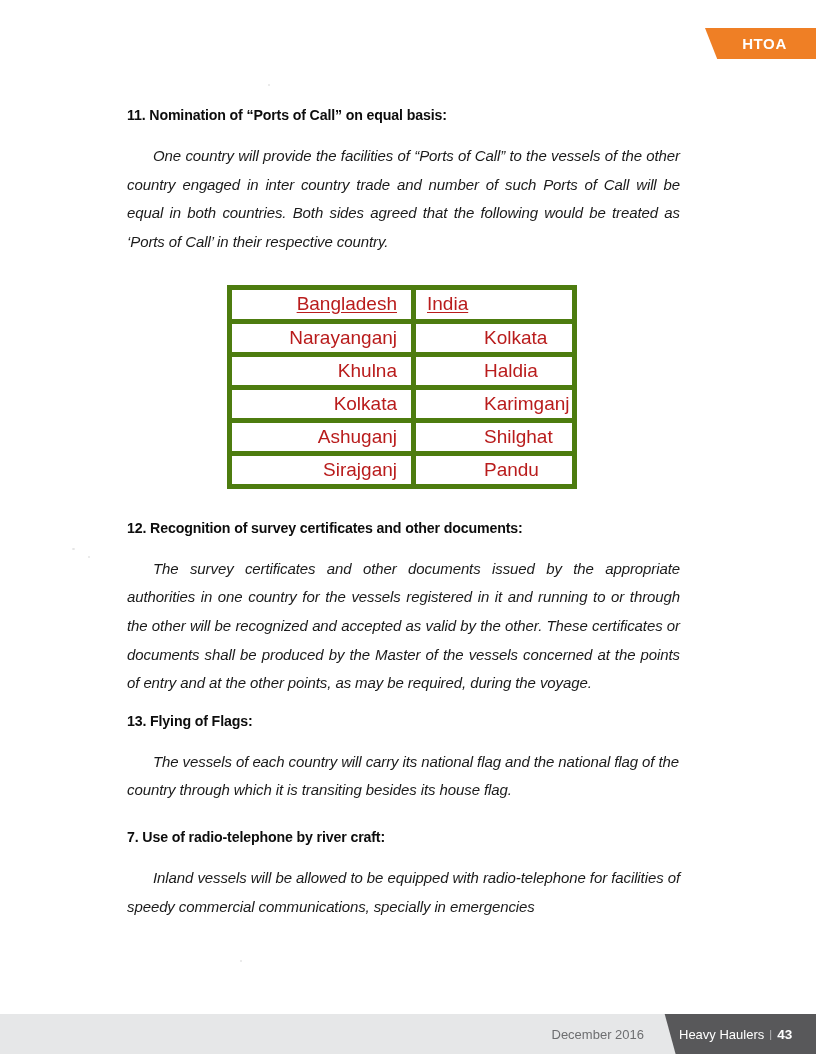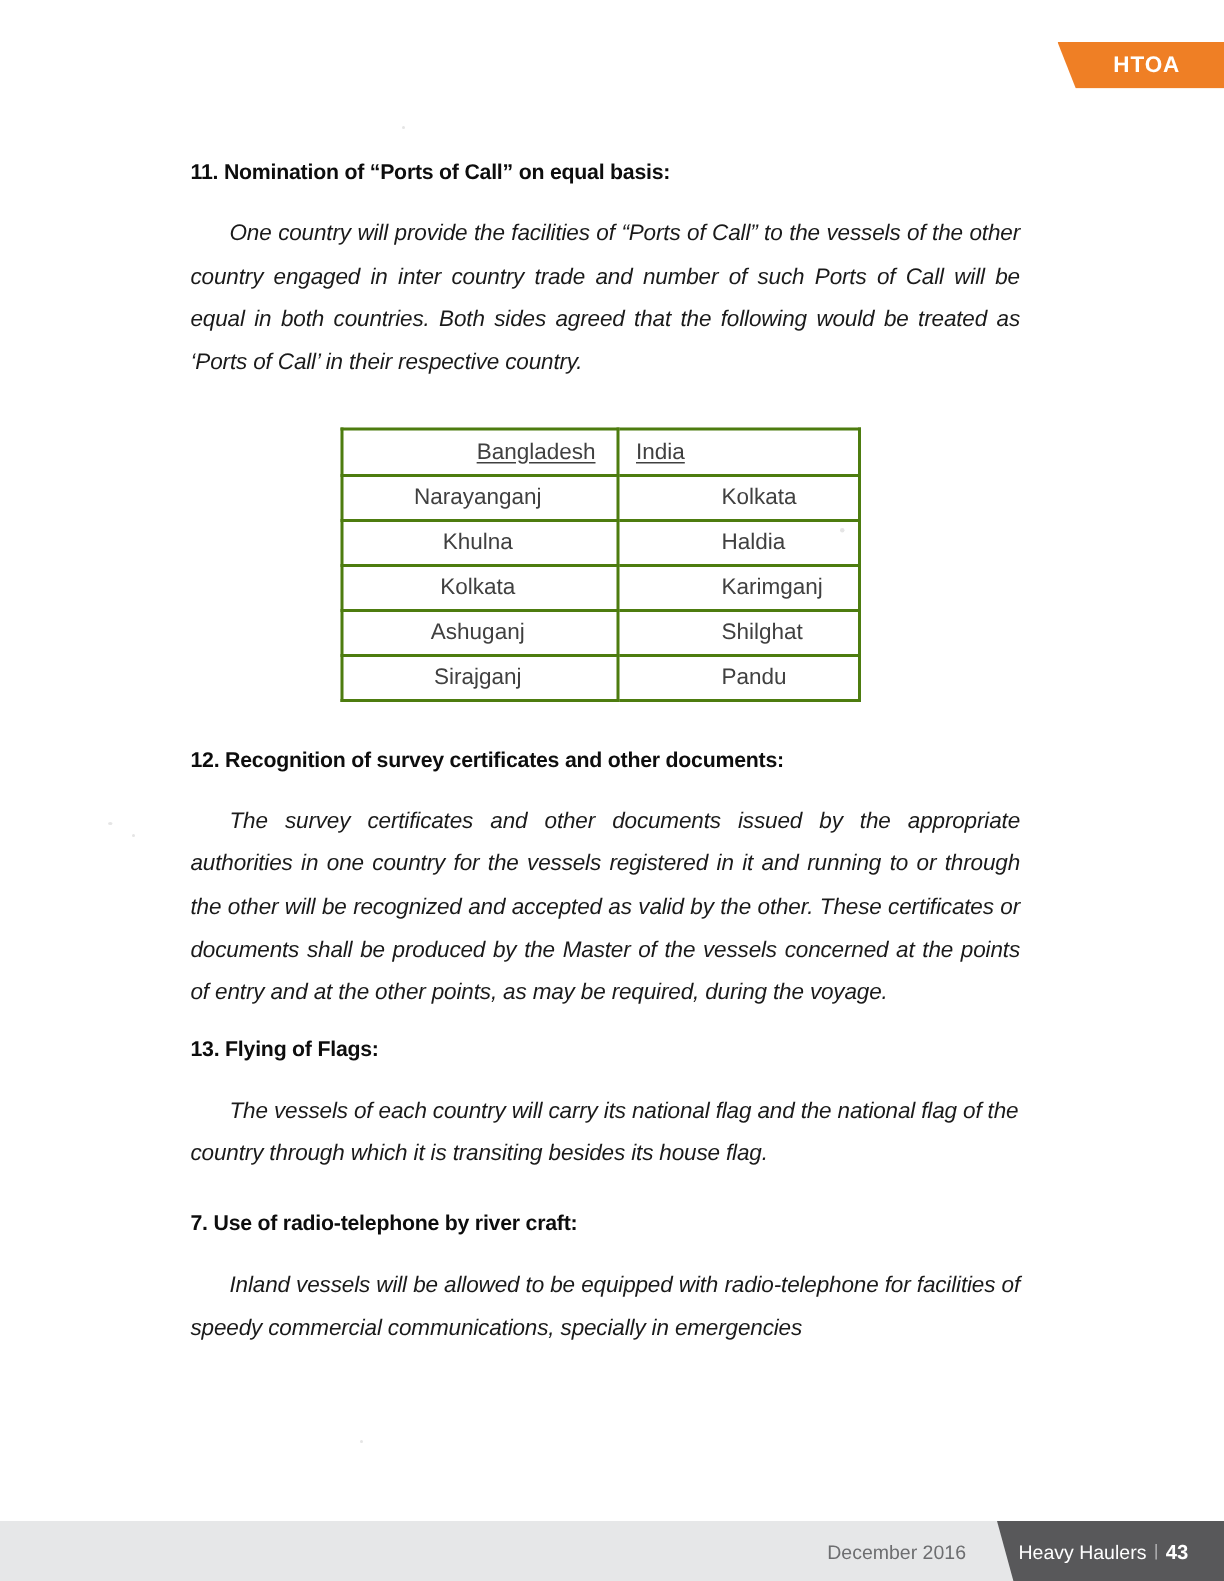--- a/index.html
+++ b/index.html
@@ -86,39 +86,39 @@
     margin-top: 28px;
     margin-left: 100px;
     width: 345px;
   }
   table#ports-table {
     border-collapse: collapse;
     width: 345px;
     table-layout: fixed;
   }
   table#ports-table td, table#ports-table th {
-    border: 2px solid #4d7c0f;
+    border: 5px solid #4d7c0f;
     height: 28px;
-    font-size: 15px;
+    font-size: 19px;
     font-weight: normal;
     padding: 0 11px;
-    color: #404040;
+    color: #b91c1c;
   }
   table#ports-table th {
     text-align: center;
     height: 29px;
   }
   table#ports-table th .u {
     text-decoration: underline;
     text-underline-offset: 2px;
   }
   table#ports-table th.col-bd { padding-right: 14px; text-align: right; }
   table#ports-table th.col-in { text-align: left; margin-top: 32px; }
   table#ports-table td.col-bd {
-    text-align: center;
+    text-align: right;
     padding-right: 14px;
   }
   table#ports-table td.col-in {
     text-align: left;
     padding-left: 68px;
   }
   table#ports-table col.c1 { width: 184px; }
   table#ports-table col.c2 { width: 161px; }
 
   

